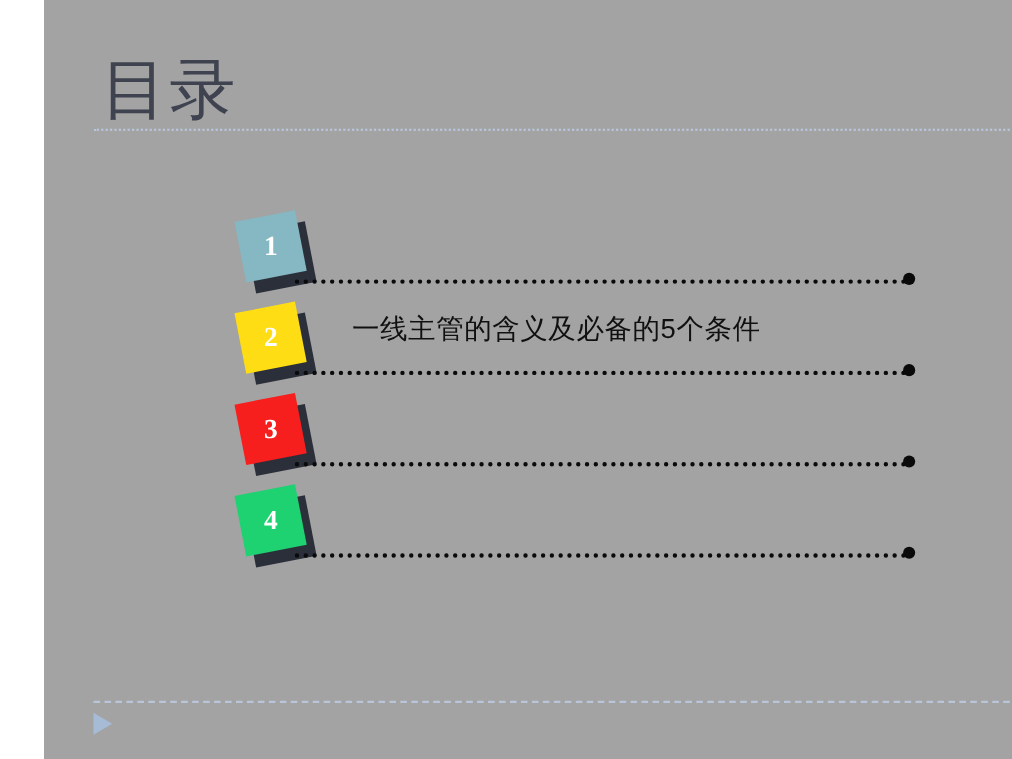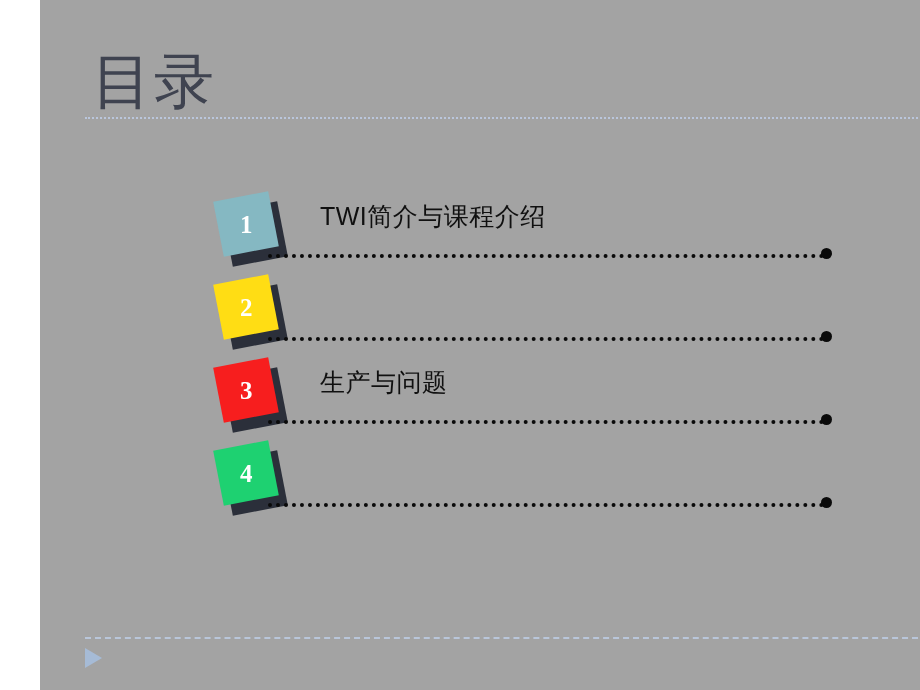--- a/index.html
+++ b/index.html
@@ -135,44 +135,43 @@
 
   <div class="rule header"></div>
 
   <div class="toc-row" style="top:188px">
     <div class="marker-wrap">
       <div class="marker-shadow" style="background: rgb(43, 47, 58);"></div>
       <div class="marker-box" id="box-0" style="background: rgb(133, 184, 194);">
         <span class="marker-num">1</span>
       </div>
     </div>
-    <div class="toc-label">TWI简介与课程介绍</div>
     <div class="dotline" style="border-top-color: rgb(10, 10, 10);"></div>
     <div class="enddot" style="background: rgb(10, 10, 10);"></div>
   </div>
 
   <div class="toc-row" style="top:271px">
     <div class="marker-wrap">
       <div class="marker-shadow" style="background: rgb(43, 47, 58);"></div>
       <div class="marker-box" id="box-1" style="background: rgb(255, 221, 20);">
         <span class="marker-num">2</span>
       </div>
     </div>
+    <div class="toc-label">一线主管的含义及必备的5个条件</div>
     <div class="dotline" style="border-top-color: rgb(10, 10, 10);"></div>
     <div class="enddot" style="background: rgb(10, 10, 10);"></div>
   </div>
 
   <div class="toc-row" style="top:354px">
     <div class="marker-wrap">
       <div class="marker-shadow" style="background: rgb(43, 47, 58);"></div>
       <div class="marker-box" id="box-2" style="background: rgb(247, 30, 30);">
         <span class="marker-num">3</span>
       </div>
     </div>
-    <div class="toc-label">生产与问题</div>
     <div class="dotline" style="border-top-color: rgb(10, 10, 10);"></div>
     <div class="enddot" style="background: rgb(10, 10, 10);"></div>
   </div>
 
   <div class="toc-row" style="top:437px">
     <div class="marker-wrap">
       <div class="marker-shadow" style="background: rgb(43, 47, 58);"></div>
       <div class="marker-box" id="box-3" style="background: rgb(30, 209, 113);">
         <span class="marker-num">4</span>
       </div>

